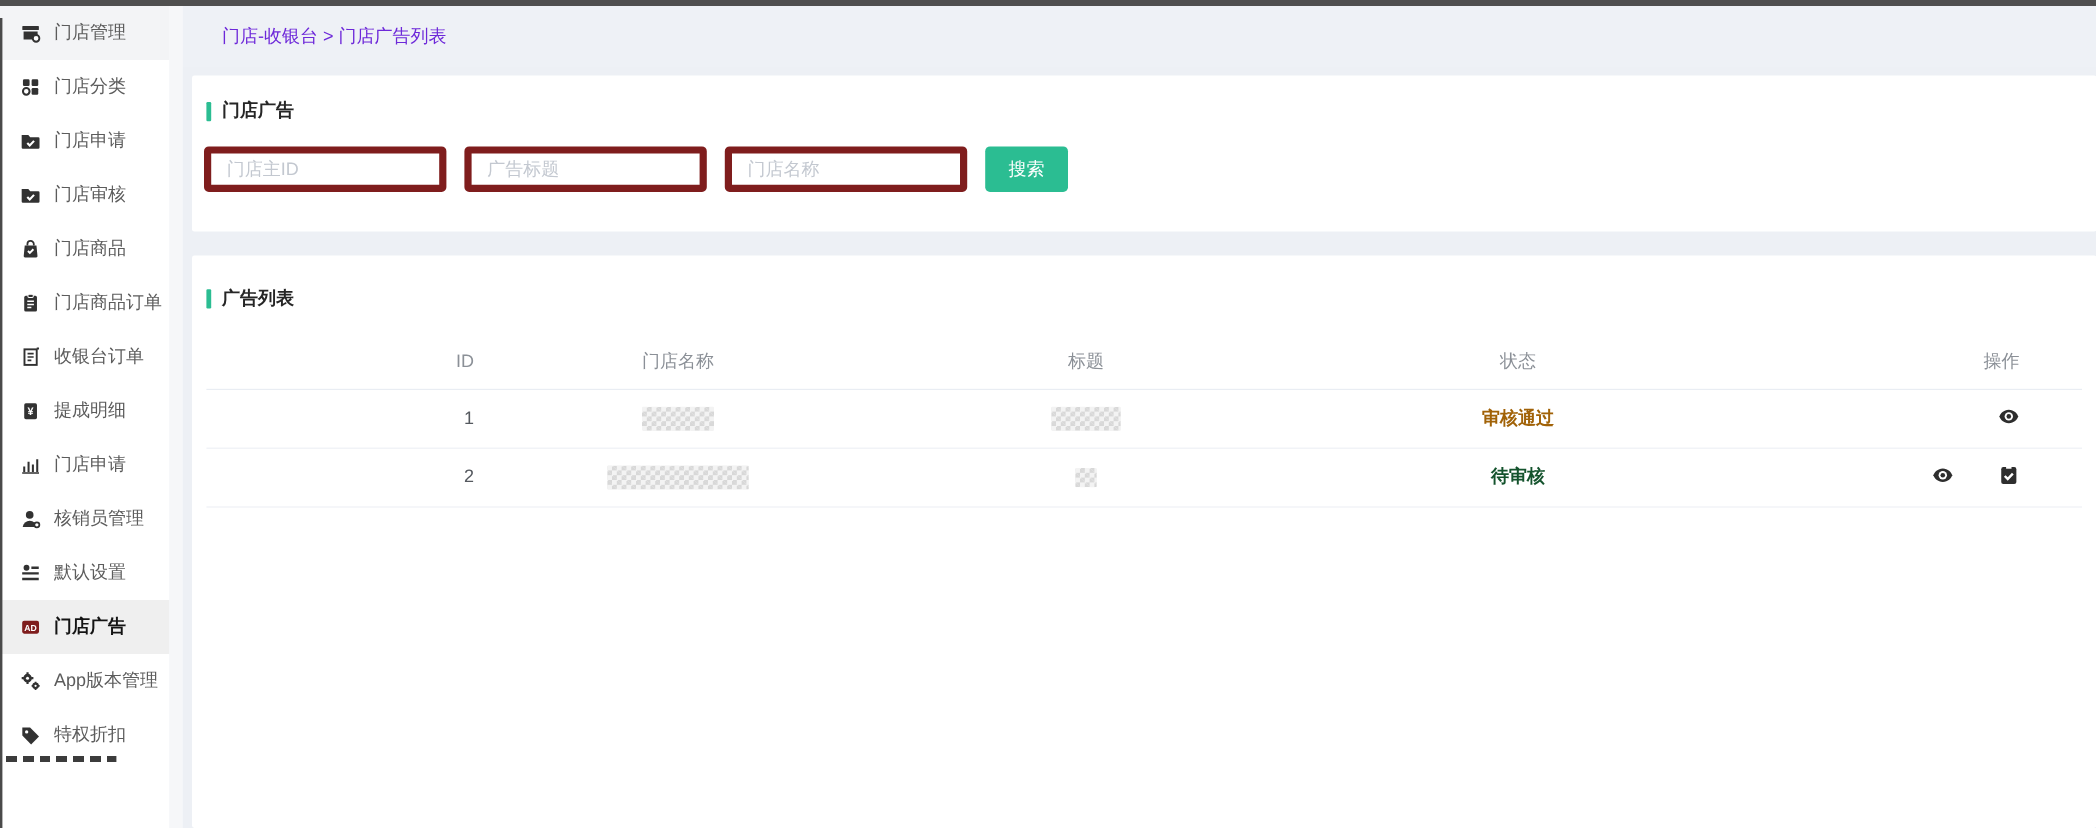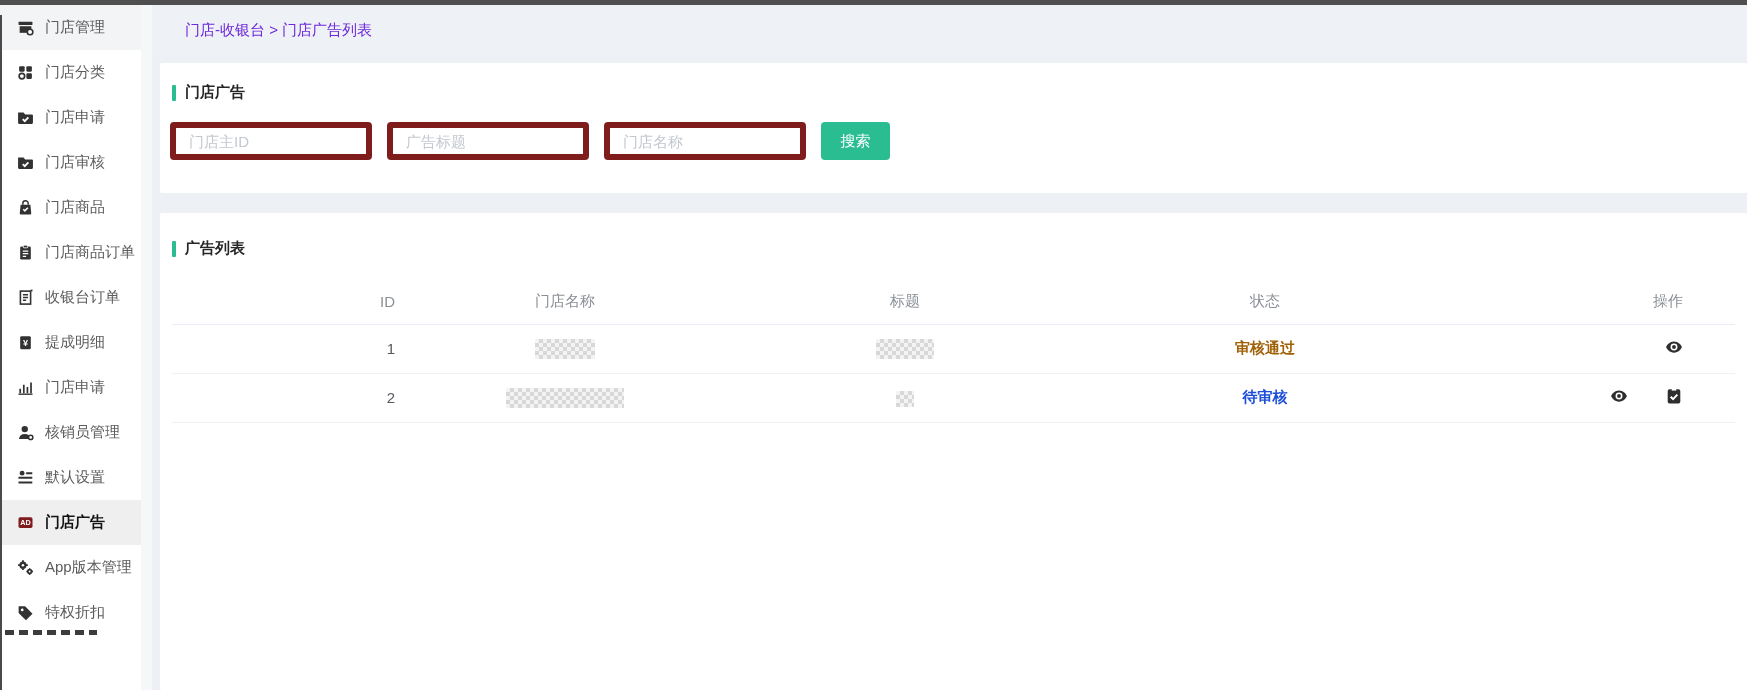--- a/index.html
+++ b/index.html
@@ -51,21 +51,21 @@
   .col-id     { width:223px; }
   .col-name   { width:340px; }
   .col-title  { width:340px; }
   .col-status { width:380px; }
   .cell-left   { text-align:right; padding-left:48px; }
   .cell-center { text-align:center; }
   .cell-ops    { text-align:right; padding-right:52px; }
 
   .status { font-weight:bold; }
   .status-approved { color:#a16207; }
-  .status-pending  { color:#1d4ed8; }
+  .status-pending  { color:#14532d; }
 
   .mosaic { display:inline-block; vertical-align:middle;
             background-color:#ececec;
             background-image:linear-gradient(45deg,#d8d8d8 25%,transparent 25%,transparent 75%,#d8d8d8 75%),
                              linear-gradient(45deg,#d8d8d8 25%,#f3f3f3 25%,#f3f3f3 75%,#d8d8d8 75%);
             background-size:8px 8px; background-position:0 0,4px 4px; border-radius:1px; }
 
   .ops-wrap { display:inline-flex; gap:37px; align-items:center; }
   .op-icon { width:18px; height:18px; color:#2e2e2e; cursor:pointer; display:inline-flex; }
   svg { display:block; }

